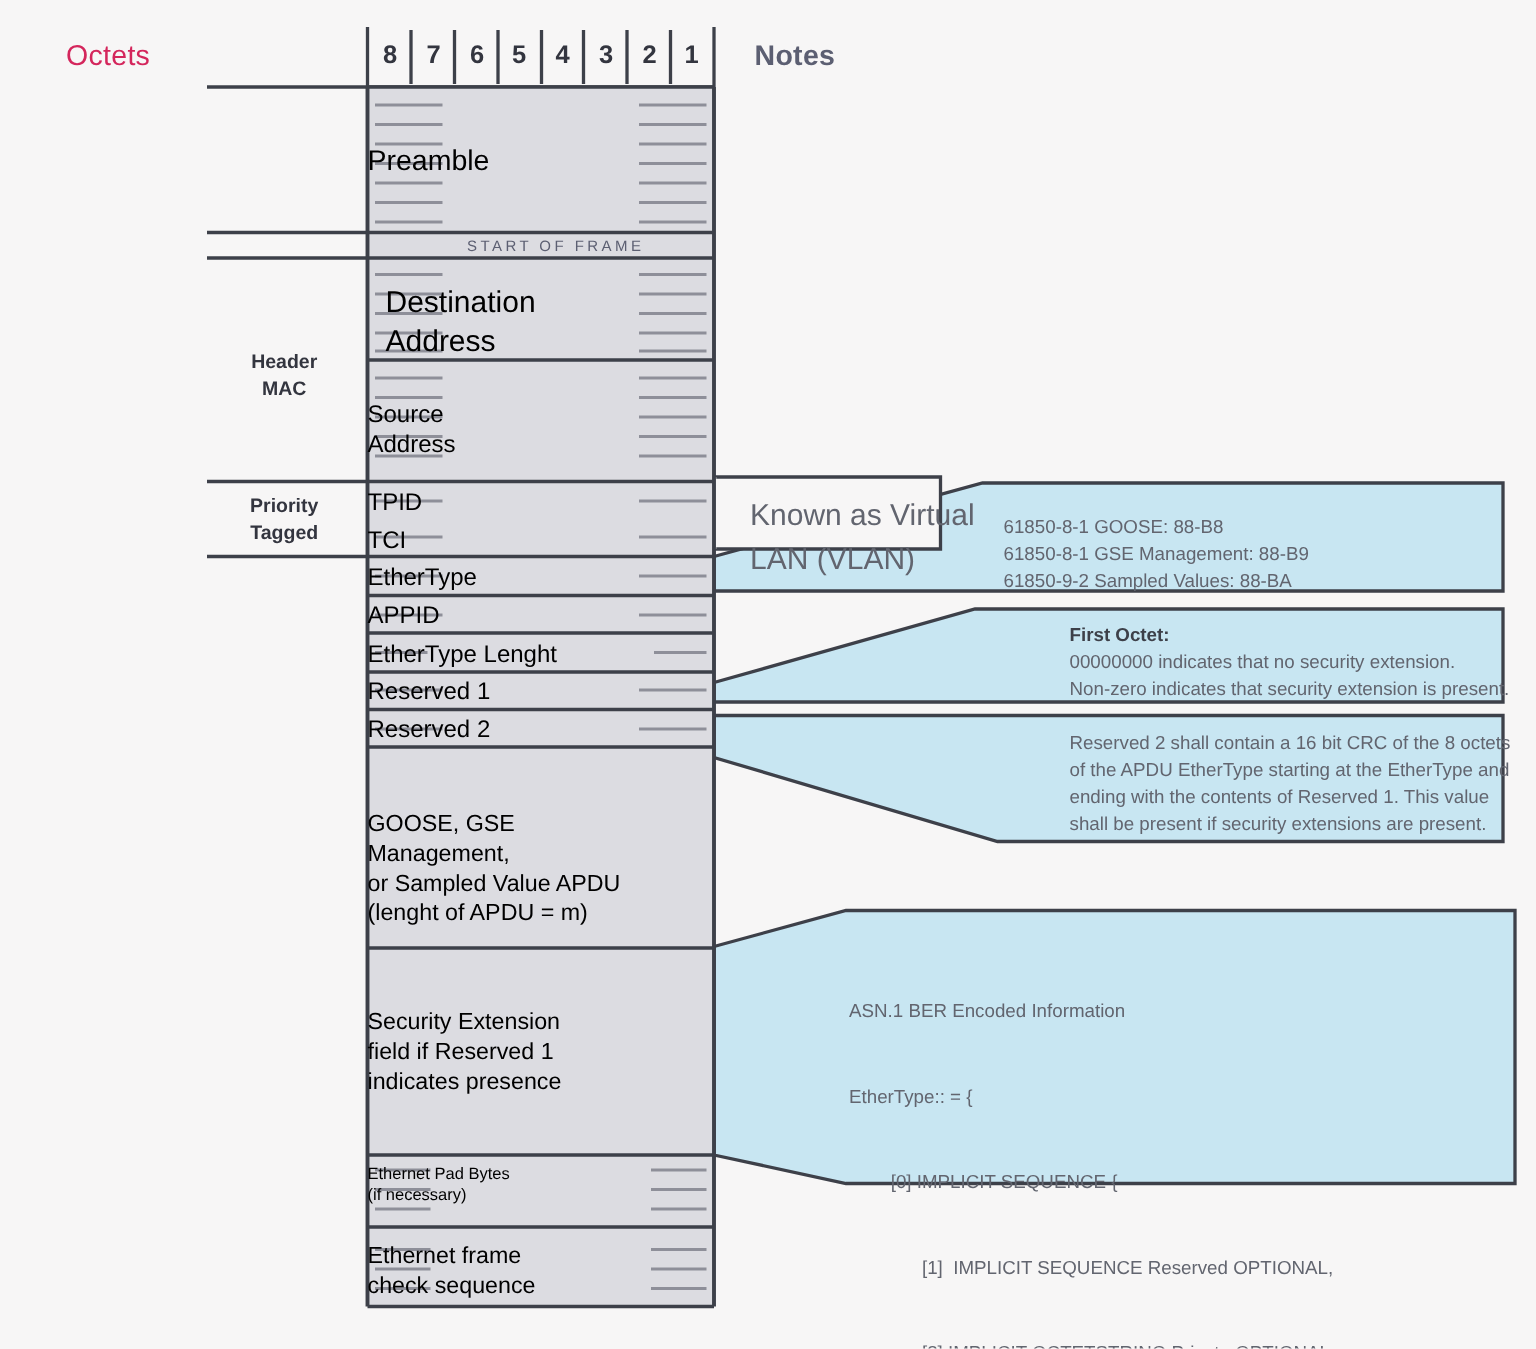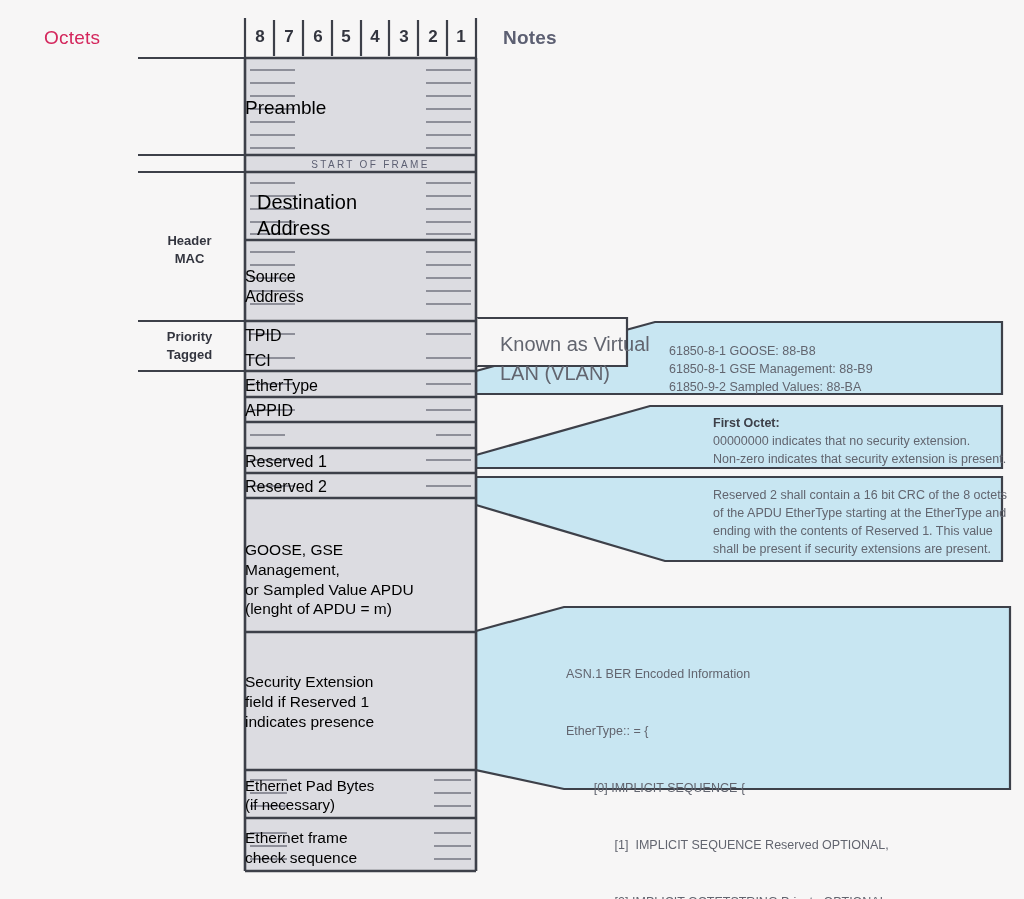--- a/index.html
+++ b/index.html
@@ -226,30 +226,31 @@
   <div class="block-label" style="left:245px; width:278px; top:267px; font-size:16px;">Source<br>Address</div>
 
   <div class="block-label" style="left:245px; width:231px; top:326px; font-size:16px;">TPID</div>
 
   <div class="block-label" style="left:245px; width:231px; top:351px; font-size:16px;">TCI</div>
 
   <div class="block-label" style="left:245px; width:231px; top:376px; font-size:16px;">EtherType</div>
 
   <div class="block-label" style="left:245px; width:231px; top:401px; font-size:16px;">APPID</div>
 
+  <div class="block-label" style="left:245px; width:231px; top:427px; font-size:16px;">EtherType Lenght</div>
 
   <div class="block-label" style="left:245px; width:231px; top:452px; font-size:16px;">Reserved 1</div>
 
   <div class="block-label" style="left:245px; width:231px; top:477px; font-size:16px;">Reserved 2</div>
 
   <div class="block-label" style="left:245px; width:190px; top:540px; font-size:15.5px;">GOOSE, GSE Management,<br>or Sampled Value APDU<br>(lenght of APDU = m)</div>
 
   <div class="block-label" style="left:245px; width:268px; top:672px; font-size:15.5px;">Security Extension<br>field if Reserved 1<br>indicates presence</div>
 
-  <div class="block-label" style="left:245px; width:231px; top:776px; font-size:15px;">Ethernet Pad Bytes<br>(if necessary)</div>
+  <div class="block-label" style="left:245px; width:231px; top:776px; font-size:11px;">Ethernet Pad Bytes<br>(if necessary)</div>
 
   <div class="block-label" style="left:245px; width:231px; top:828px; font-size:15.5px;">Ethernet frame<br>check sequence</div>
 
   <div class="note-text" style="left:500px; top:330px; font-size:20px;">Known as Virtual<br>LAN (VLAN)</div>
 
   <div class="note-text" style="left:669px; top:342px; font-size:12.5px;">
     <div>61850-8-1 GOOSE: 88-B8</div>
     <div>61850-8-1 GSE Management: 88-B9</div>
     <div>61850-9-2 Sampled Values: 88-BA</div>
   </div>

